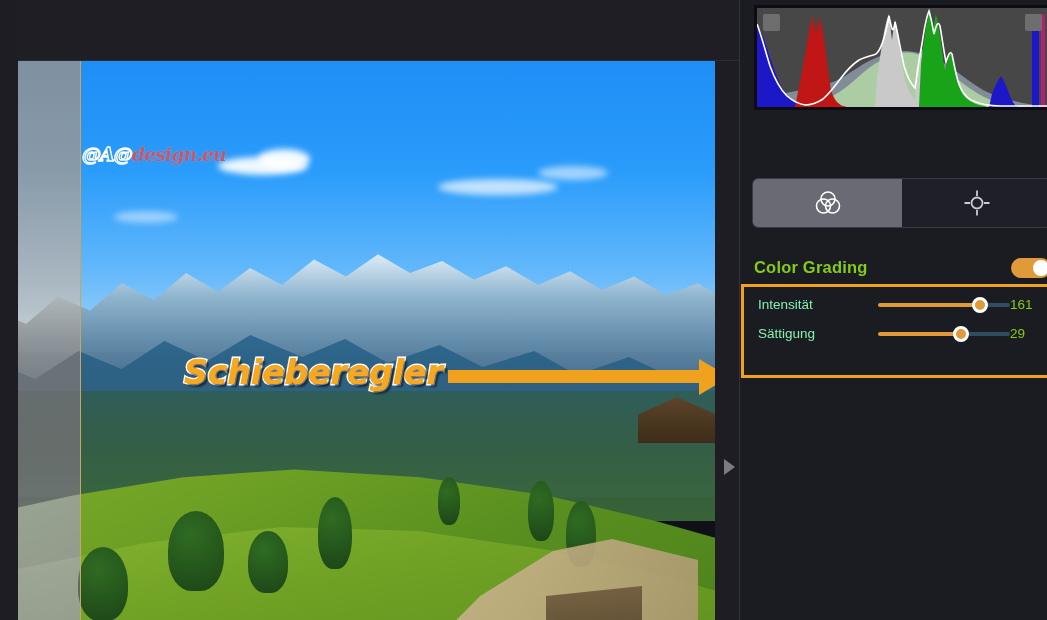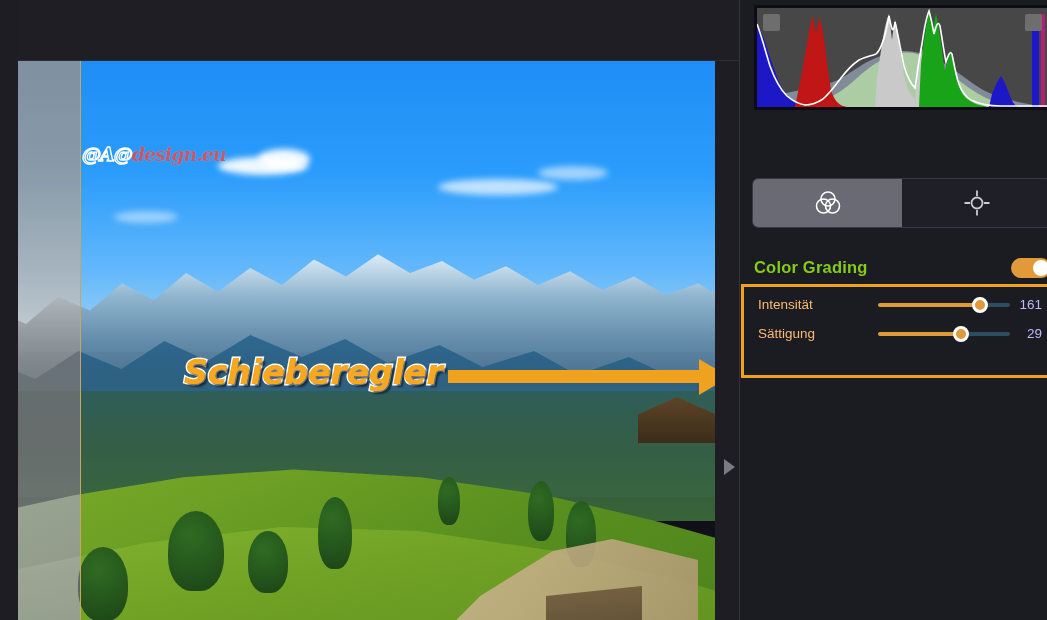--- a/index.html
+++ b/index.html
@@ -267,22 +267,22 @@
   }
 
   
   .cg-box {
     position:absolute; left: 723px; top: 284px;
     width: 314px; height: 94px;
     border: 3px solid #f0a21e;
     background: #1b1b22;
   }
   .cg-row { position:absolute; left: 0; width: 100%; height: 28px; }
-  .cg-label { position:absolute; left: 14px; top: 6px; color: #fdba74; font-size: 13.5px; }
-  .cg-val { position:absolute; right: 10px; top: 6px; width: 32px; text-align: right; color: #c4b5fd; font-size: 13.5px; }
+  .cg-label { position:absolute; left: 14px; top: 6px; color: #86efac; font-size: 13.5px; }
+  .cg-val { position:absolute; right: 10px; top: 6px; width: 32px; text-align: left; color: #84cc16; font-size: 13.5px; }
 
   
   .sb-track {
     position:absolute; right: 8px; top: 378px; width: 8px; height: 242px;
     background: transparent; cursor: pointer;
   }
   .sb-thumb {
     position:absolute; right: 8px; top: 378px; width: 8px; height: 128px;
     background: #6e6e78; border-radius: 4px; cursor: grab;
   }

